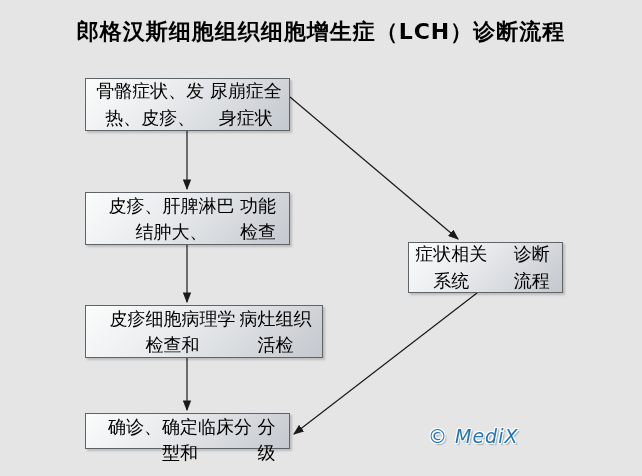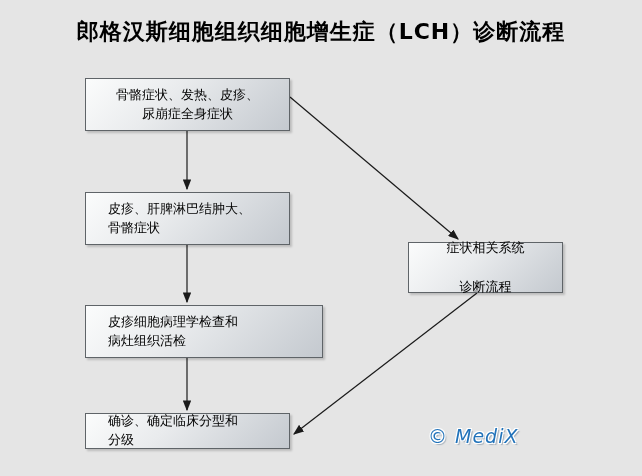--- a/index.html
+++ b/index.html
@@ -31,28 +31,28 @@
     left: 0; top: 0;
     width: 642px; height: 476px;
     pointer-events: none;
   }
   .box {
     position: absolute;
     border: 1px solid #5f6468;
     background: linear-gradient(135deg, #fbfcfc 0%, #e9ebed 40%, #c4c9cf 100%);
     box-shadow: 1.5px 1.5px 2px rgba(0,0,0,0.18);
     display: flex;
-    flex-direction: column;
+    flex-direction: row;
     justify-content: center;
-    font-size: 13px;
+    font-size: 18px;
     line-height: 1.45;
     color: #000;
   }
   .box--center { align-items: center; text-align: center; padding: 0 6px; }
-  .box--left   { align-items: flex-start; text-align: right; padding-left: 22px; padding-right: 8px; }
+  .box--left   { align-items: flex-start; text-align: center; padding-left: 22px; padding-right: 8px; }
   .box .line { display: block; }
 
   .watermark {
     position: absolute;
     left: 428px;
     top: 425px;
     font-size: 19px;
     font-weight: normal;
     font-style: italic;
     letter-spacing: 1px;
@@ -85,21 +85,21 @@
     <line x1="477" y1="293" x2="294" y2="434" stroke="#1a1a1a" stroke-width="1.2" marker-end="url(#arrowhead)"></line>
   </svg>
 
   <div class="box box--center" style="left:85px; top:78px; width:205px; height:53px;">
     <span class="line">骨骼症状、发热、皮疹、</span>
     <span class="line">尿崩症全身症状</span>
   </div>
 
   <div class="box box--left" style="left:85px; top:192px; width:205px; height:53px;">
     <span class="line">皮疹、肝脾淋巴结肿大、</span>
-    <span class="line">骨骼症状</span>
+    <span class="line">功能检查</span>
   </div>
 
   <div class="box box--left" style="left:85px; top:305px; width:238px; height:53px;">
     <span class="line">皮疹细胞病理学检查和</span>
     <span class="line">病灶组织活检</span>
   </div>
 
   <div class="box box--left" style="left:85px; top:413px; width:205px; height:36px;">
     <span class="line">确诊、确定临床分型和</span>
     <span class="line">分级</span>

